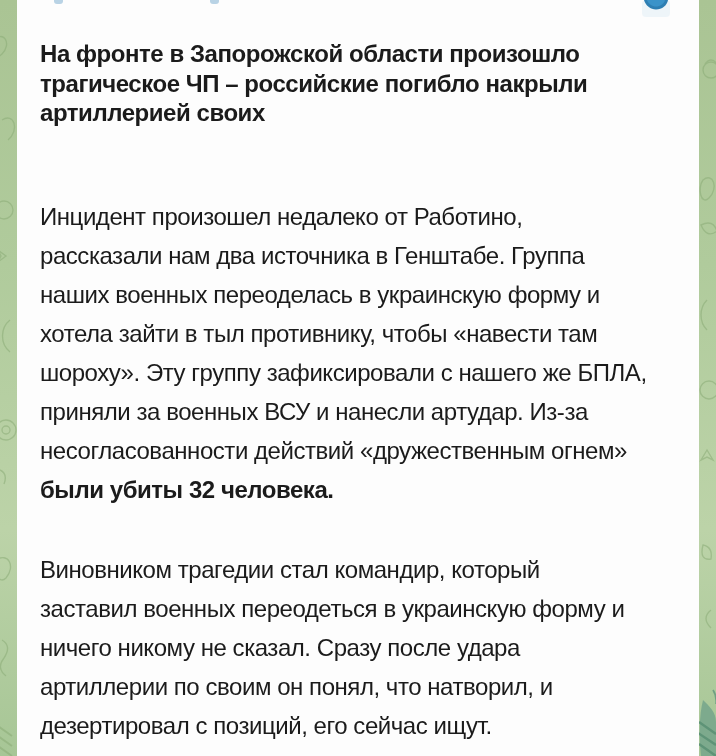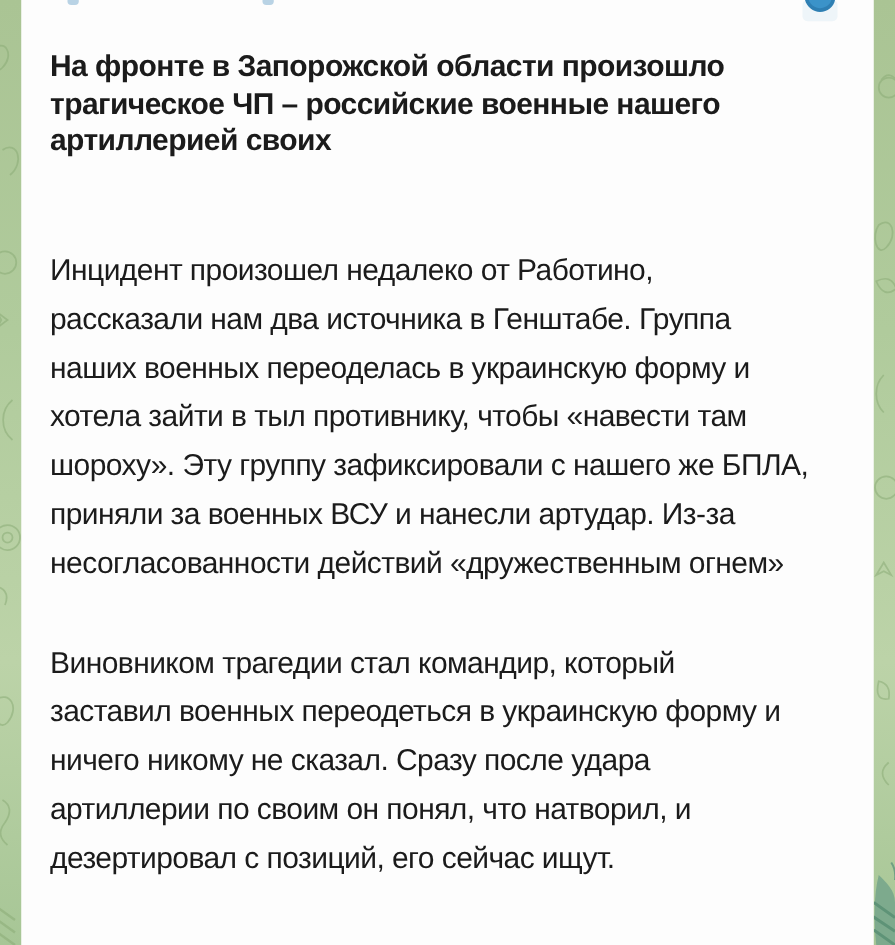--- a/index.html
+++ b/index.html
@@ -117,30 +117,30 @@
       <path d="M4 700 C 10 706, 17 712, 17 722 L17 756 L2 756 C 0 736, 0 716, 4 700 Z" fill="#7aa98c" opacity="0.95"></path>
       <path d="M0 722 l17 12 M-1 733 l18 12 M0 744 l17 12" stroke="#5e9377" stroke-width="2.4" fill="none"></path>
       <path d="M14 690 q 4 6 3 14" stroke="#6f9f83" stroke-width="1.6" fill="none"></path>
     </g>
   </svg>
 </div>
 
 <div class="bubble">
   <div class="msg-text">
     <div class="headline">На фронте в Запорожской области произошло
-трагическое ЧП – российские военные нашего
+трагическое ЧП – российские погибло накрыли
 артиллерией своих</div>
     <div><div class="para"><span>Инцидент произошел недалеко от Работино,
 рассказали нам два источника в Генштабе. Группа
 наших военных переоделась в украинскую форму и
 хотела зайти в тыл противнику, чтобы «навести там
 шороху». Эту группу зафиксировали с нашего же БПЛА,
 приняли за военных ВСУ и нанесли артудар. Из-за
 несогласованности действий «дружественным огнем»
-</span></div><div class="para"><span>Виновником трагедии стал командир, который
+</span><span class="b">были убиты 32 человека.</span></div><div class="para"><span>Виновником трагедии стал командир, который
 заставил военных переодеться в украинскую форму и
 ничего никому не сказал. Сразу после удара
 артиллерии по своим он понял, что натворил, и
 дезертировал с позиций, его сейчас ищут.</span></div></div>
   </div>
 </div>
 
 <div class="frag-dot one"></div>
 <div class="frag-dot two"></div>
 <svg class="frag-icon" viewBox="0 0 30 18">

